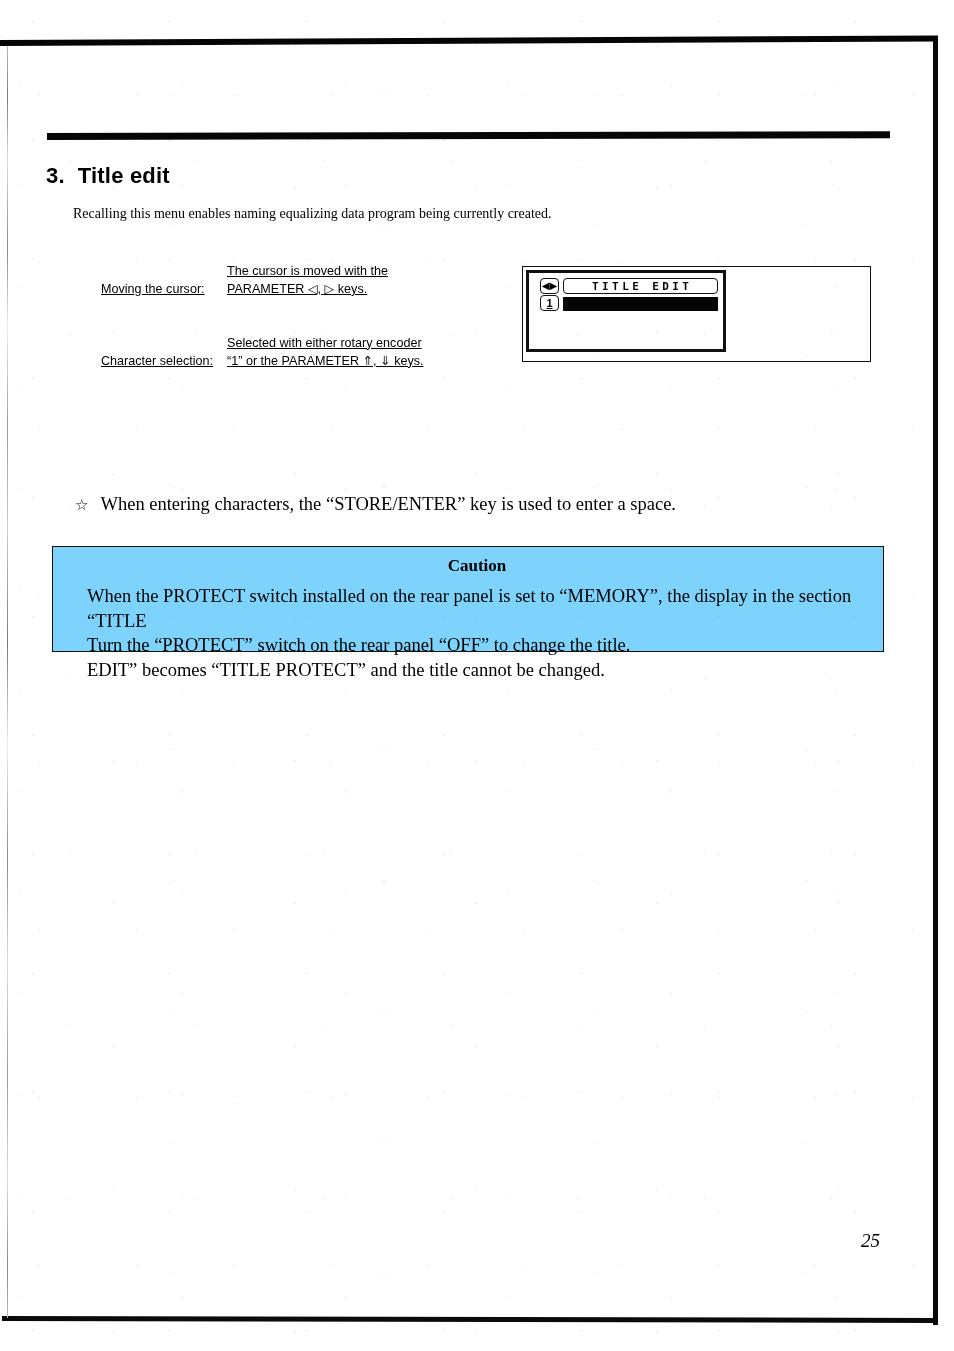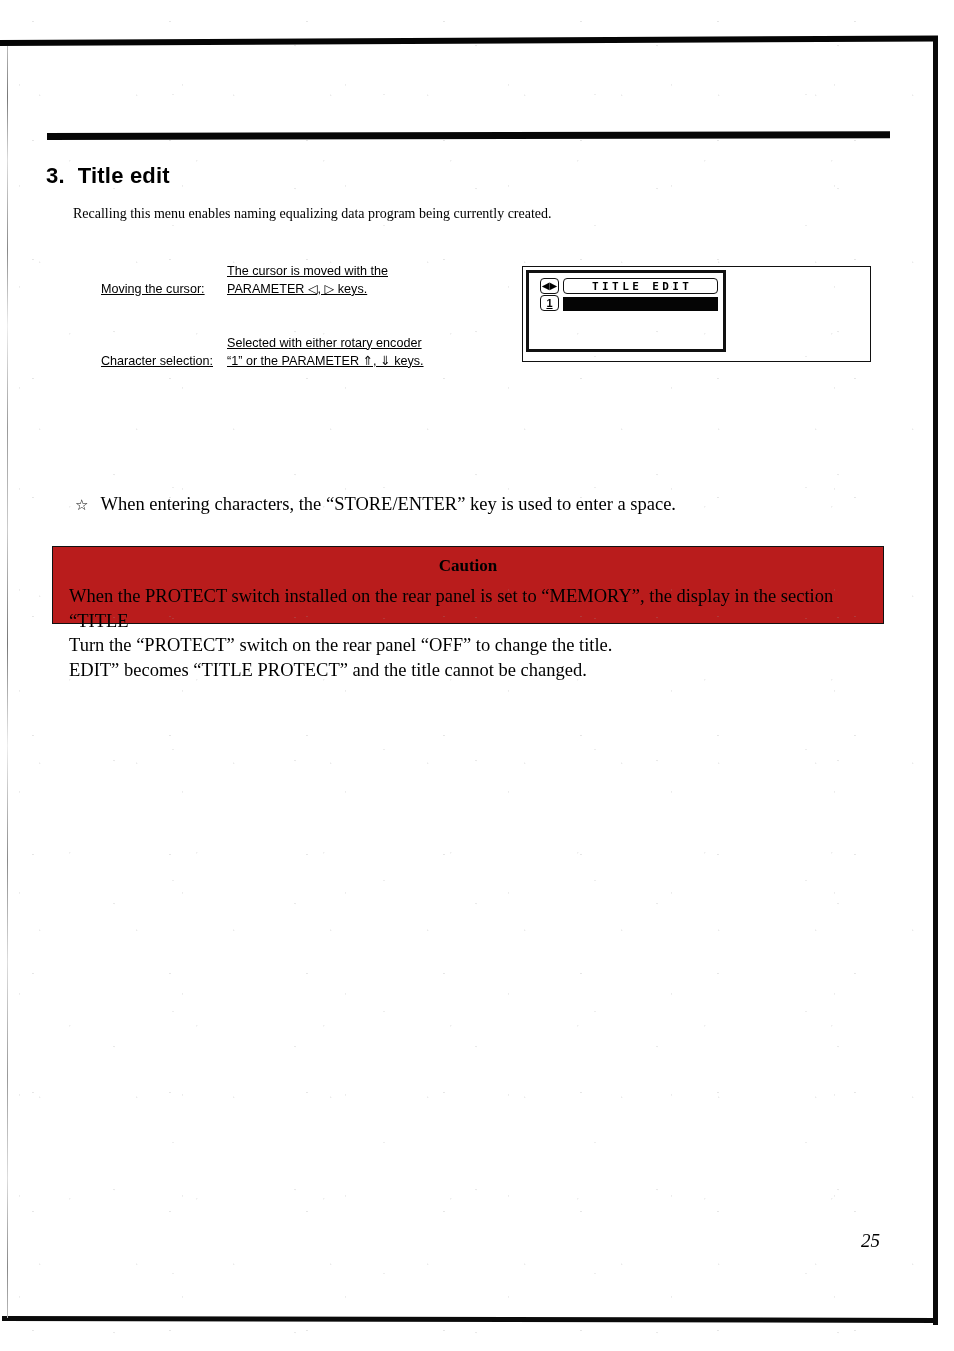--- a/index.html
+++ b/index.html
@@ -187,24 +187,25 @@
     font-family: "DejaVu Sans", sans-serif;
     font-size: 15px;
     margin-right: 12px;
     flex: 0 0 auto;
   }
 
   
   .caution-box {
     position: absolute;
     left: 52px; top: 546px;
-    width: 832px; height: 78px;
+    width: 832px; height: 106px;
     border: 1.6px solid #111;
     box-sizing: border-box;
-    background: #b91c1c;
+    background: #7dd3fc;
+    padding-left: 18px;
   }
   .caution-title {
     text-align: center;
     font-size: 17px;
     font-weight: bold;
     margin-top: 9px;
   }
   .caution-body {
     margin: 8px 18px 0 16px;
     font-size: 18.5px;

